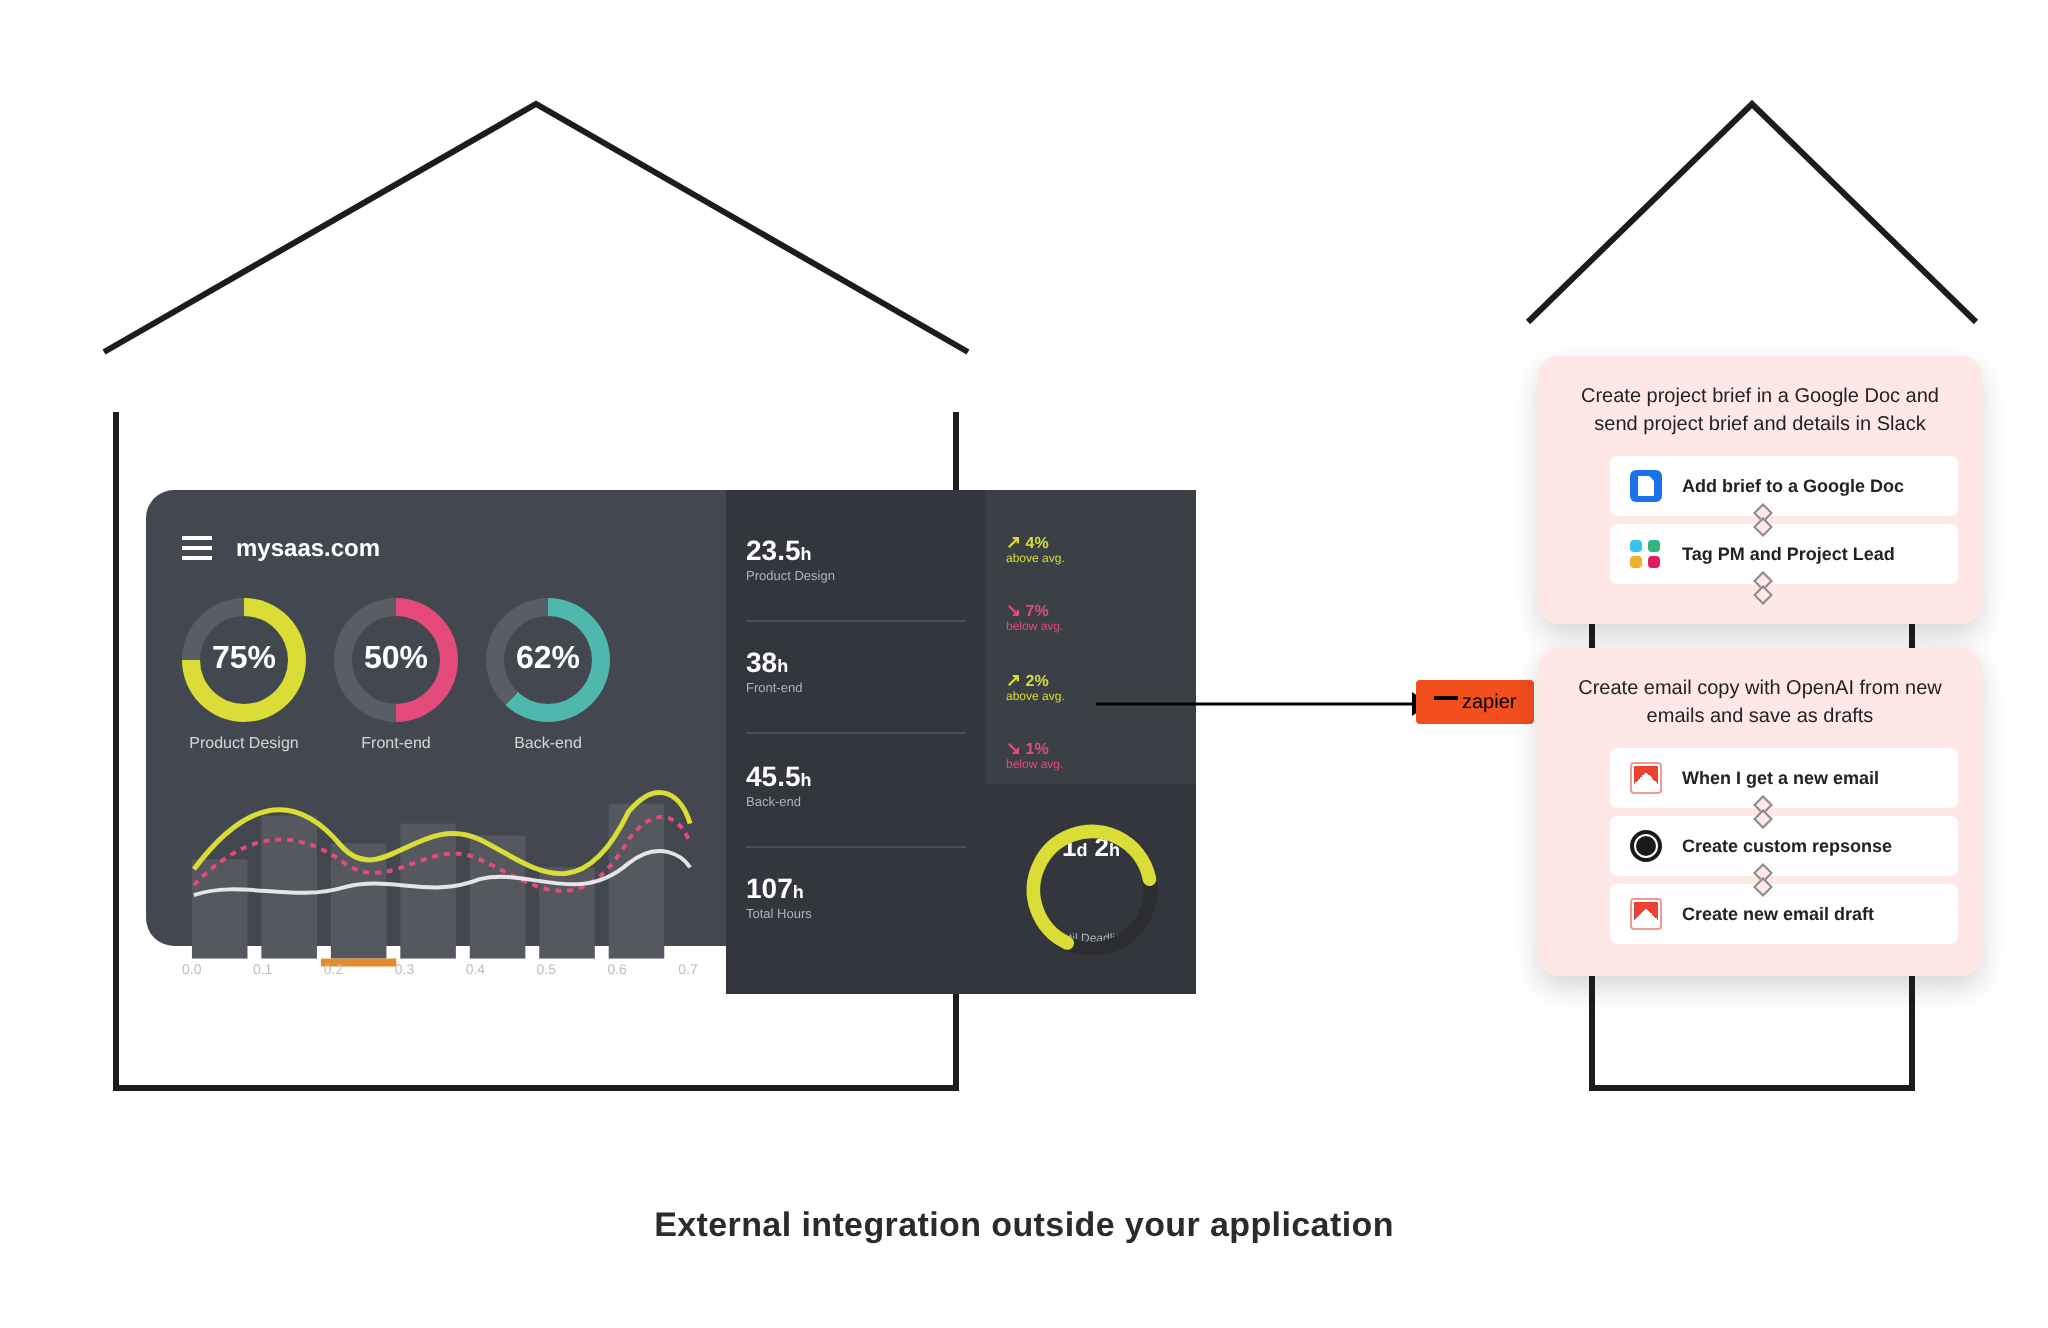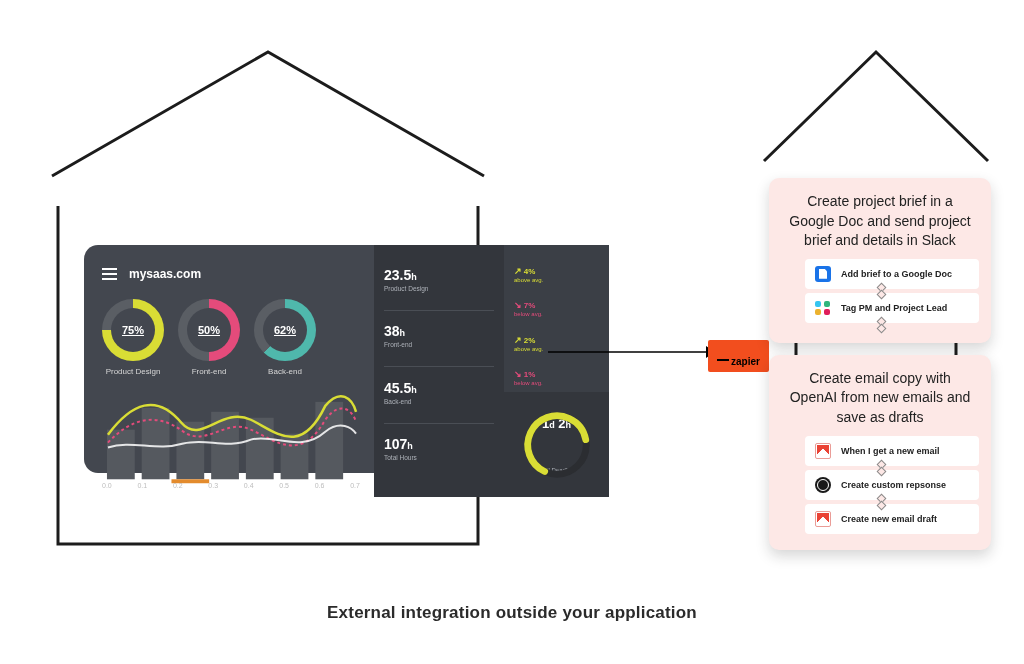--- a/index.html
+++ b/index.html
@@ -18,36 +18,36 @@
   body{width:1024px;height:664px;position:relative;background:#ffffff;color:#222;}
   svg{display:block}
 
   
   .house{position:absolute;}
   .house.left{left:48px;top:46px;width:440px;height:500px;}
   .house.right{left:760px;top:46px;width:232px;height:500px;}
   .house-outline{position:absolute;top:0;left:0;width:100%;height:100%;}
 
   
-  .dash{position:absolute;left:84px;top:245px;width:525px;height:228px;background:var(--dark);border-radius:14px;display:grid;grid-template-columns:290px 130px 105px;color:#f0f0f0;font-size:9px;}
+  .dash{position:absolute;left:73px;top:245px;width:525px;height:228px;background:var(--dark);border-radius:14px;display:grid;grid-template-columns:290px 130px 105px;color:#f0f0f0;font-size:9px;}
   .dash .colA{padding:22px 14px 10px 18px;display:flex;flex-direction:column;}
   .dash .colB{background:var(--darker);padding:18px 10px;display:flex;flex-direction:column;justify-content:space-between;}
   .dash .colC{background:#3b3f46;padding:10px 6px;display:flex;flex-direction:column;}
 
   .brand-row{display:flex;align-items:center;gap:12px;color:#fff;}
   .hamb{width:15px;height:12px;display:flex;flex-direction:column;justify-content:space-between;}
   .hamb span{display:block;height:2px;background:#fff;}
   .brand{font-weight:700;font-size:12px;}
 
   .donut-row{display:flex;gap:14px;margin-top:18px;}
   .donut-wrap{display:flex;flex-direction:column;align-items:center;}
   .donut-wrap .lbl{font-size:8px;margin-top:6px;color:#d6d6d6;}
   .donut{position:relative;width:62px;height:62px;}
   .donut .ring{position:absolute;inset:0;border-radius:50%;}
-  .donut .pct{position:absolute;inset:0;display:flex;align-items:center;justify-content:center;font-size:11px;font-weight:700;color:#fff;text-decoration:underline;}
+  .donut .pct{position:absolute;inset:0;display:flex;align-items:center;justify-content:center;font-size:16px;font-weight:700;color:#fff;}
 
   .chart-area{flex:1;margin-top:12px;position:relative;}
   .axis{position:absolute;bottom:-2px;left:0;right:0;display:flex;justify-content:space-between;font-size:7px;color:#bdbdbd;}
 
   .stat{border-bottom:1px solid #4a4e55;padding:4px 0 18px;}
   .stat:last-child{border:none;}
   .stat .val{font-size:14px;font-weight:700;color:#fff;}
   .stat .val small{font-size:9px;font-weight:700;}
   .stat .cap{font-size:6.5px;color:#aeb2b9;margin-top:2px;}
 
@@ -62,27 +62,27 @@
   .deadline{background:var(--darker);margin:6px -6px -10px -6px;flex:0 0 105px;display:flex;flex-direction:column;align-items:center;justify-content:center;position:relative;border-top-left-radius:0;gap:34px;}
   .deadline .dl-val{font-size:13px;font-weight:700;color:#fff;}
   .deadline .dl-val small{font-size:9px;}
   .deadline .dl-cap{font-size:6px;color:#aeb2b9;margin-top:2px;}
   .arc{position:absolute;width:78px;height:78px;}
 
   
   .connector{position:absolute;left:548px;top:351px;width:168px;height:2px;}
 
   
-  .zap-badge{position:absolute;left:708px;top:340px;background:var(--orange);color:#000;font-weight:700;font-size:10px;padding:16px 9px 5px;border-radius:2px;}
+  .zap-badge{position:absolute;left:708px;top:340px;background:var(--orange);color:#000;font-weight:400;font-size:10px;padding:6px 9px 5px;border-radius:2px;}
   .zap-badge::before{content:"";display:inline-block;width:12px;height:2.5px;background:#000;margin-right:2px;vertical-align:4px;}
 
   
   .wf-stack{position:absolute;left:769px;top:178px;width:222px;display:flex;flex-direction:column;gap:12px;}
   .wf-card{background:var(--blush);border-radius:10px;padding:14px 12px 16px;box-shadow:0 6px 14px rgba(26,26,26,0.18);}
-  .wf-title{font-size:14px;text-align:center;color:#222;padding:0 4px 8px;font-weight:500;line-height:1.4;}
+  .wf-title{font-size:10px;text-align:center;color:#222;padding:0 4px 8px;font-weight:500;line-height:1.4;}
   .wf-step{background:#fff;border-radius:4px;display:flex;align-items:center;padding:7px 10px;gap:10px;font-size:9px;font-weight:600;color:#222;margin-left:24px;}
   .wf-sep{width:1px;height:6px;border-left:1px dashed #8a8a8a;margin:-1px auto;position:relative;}
   .wf-sep::before,.wf-sep::after{content:"";position:absolute;left:-2.5px;width:5px;height:5px;border:1px solid #8a8a8a;transform:rotate(45deg);background:var(--blush);}
   .wf-sep::before{top:-4px;}
   .wf-sep::after{bottom:-4px;}
 
   .wf-icon{width:16px;height:16px;flex:0 0 16px;border-radius:3px;display:inline-flex;align-items:center;justify-content:center;}
   .i-doc{background:#1a73e8;}
   .i-doc::after{content:"";width:8px;height:10px;background:#fff;clip-path:polygon(0 0,70% 0,100% 25%,100% 100%,0 100%);}
   .i-slack{background:none;display:grid;grid-template-columns:1fr 1fr;grid-template-rows:1fr 1fr;gap:1px;}

